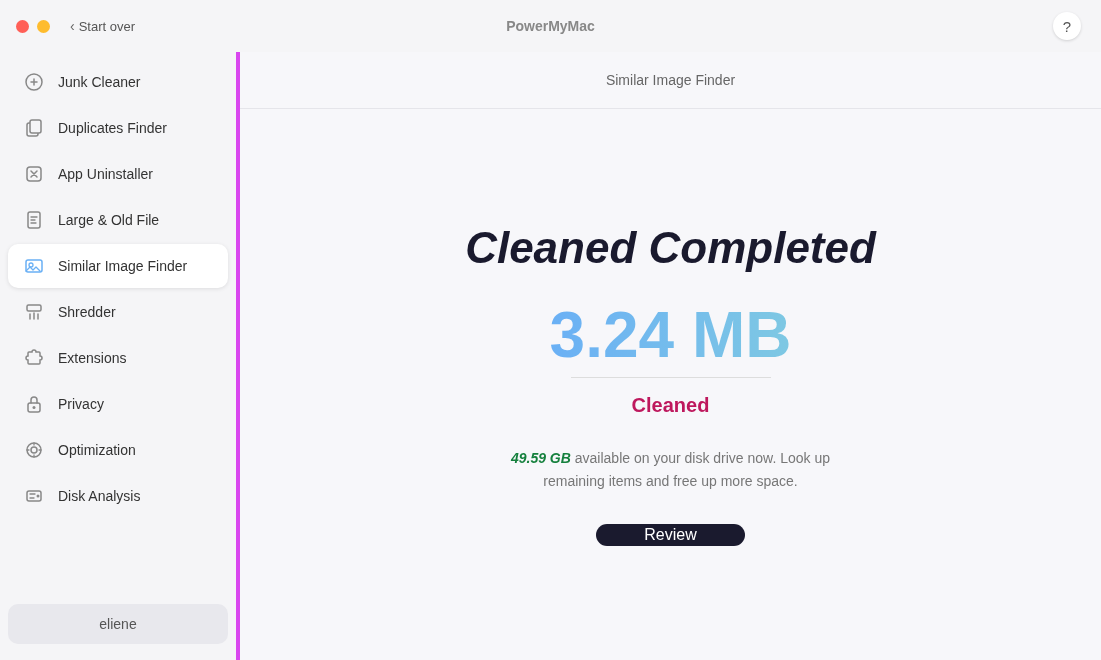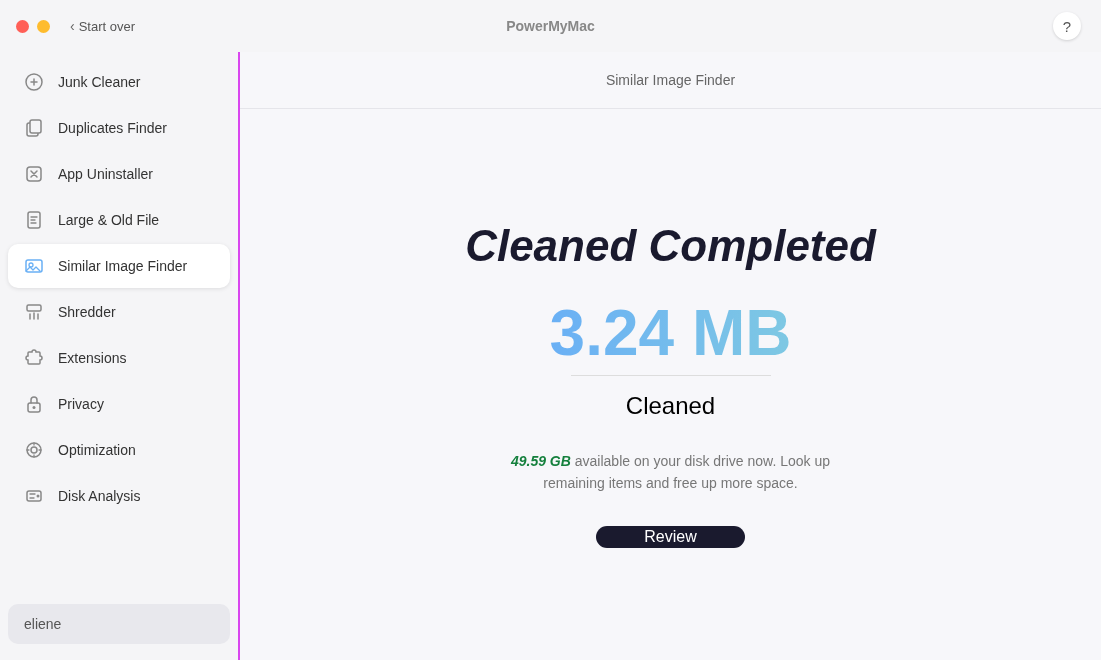--- a/index.html
+++ b/index.html
@@ -80,21 +80,21 @@
       overflow: hidden;
     }
 
     
     .sidebar {
       width: 240px;
       background: #f5f5f7;
       padding: 8px 0;
       display: flex;
       flex-direction: column;
-      border-right: 2px solid #d946ef;
+      border-right: 4px solid #d946ef;
     }
     .sidebar-items {
       flex: 1;
       padding: 0 8px;
     }
     .sidebar-item {
       display: flex;
       align-items: center;
       gap: 12px;
       padding: 10px 14px;
@@ -119,20 +119,21 @@
     .sidebar-label {
       font-size: 14px;
       color: #333;
       font-weight: 400;
     }
     .sidebar-footer {
       padding: 12px 16px;
       margin: 8px;
       background: #e8e8ed;
       border-radius: 10px;
+      text-align: center;
       font-size: 14px;
       color: #555;
       cursor: pointer;
     }
 
     
     .content {
       flex: 1;
       background: #f7f7fa;
       display: flex;
@@ -171,23 +172,23 @@
       font-size: 64px;
       font-weight: 700;
       background: linear-gradient(90deg, #6ab0f5, #7ec8e3);
       -webkit-background-clip: text;
       -webkit-text-fill-color: transparent;
       background-clip: text;
       line-height: 1;
       margin-bottom: 10px;
     }
     .cleaned-label {
-      font-size: 24px;
-      color: #000000;
-      font-weight: 400;
+      font-size: 20px;
+      color: #be185d;
+      font-weight: 700;
       margin-bottom: 30px;
     }
     .disk-info {
       text-align: center;
       font-size: 14px;
       color: #777;
       line-height: 1.6;
       max-width: 340px;
       margin-bottom: 32px;
     }

